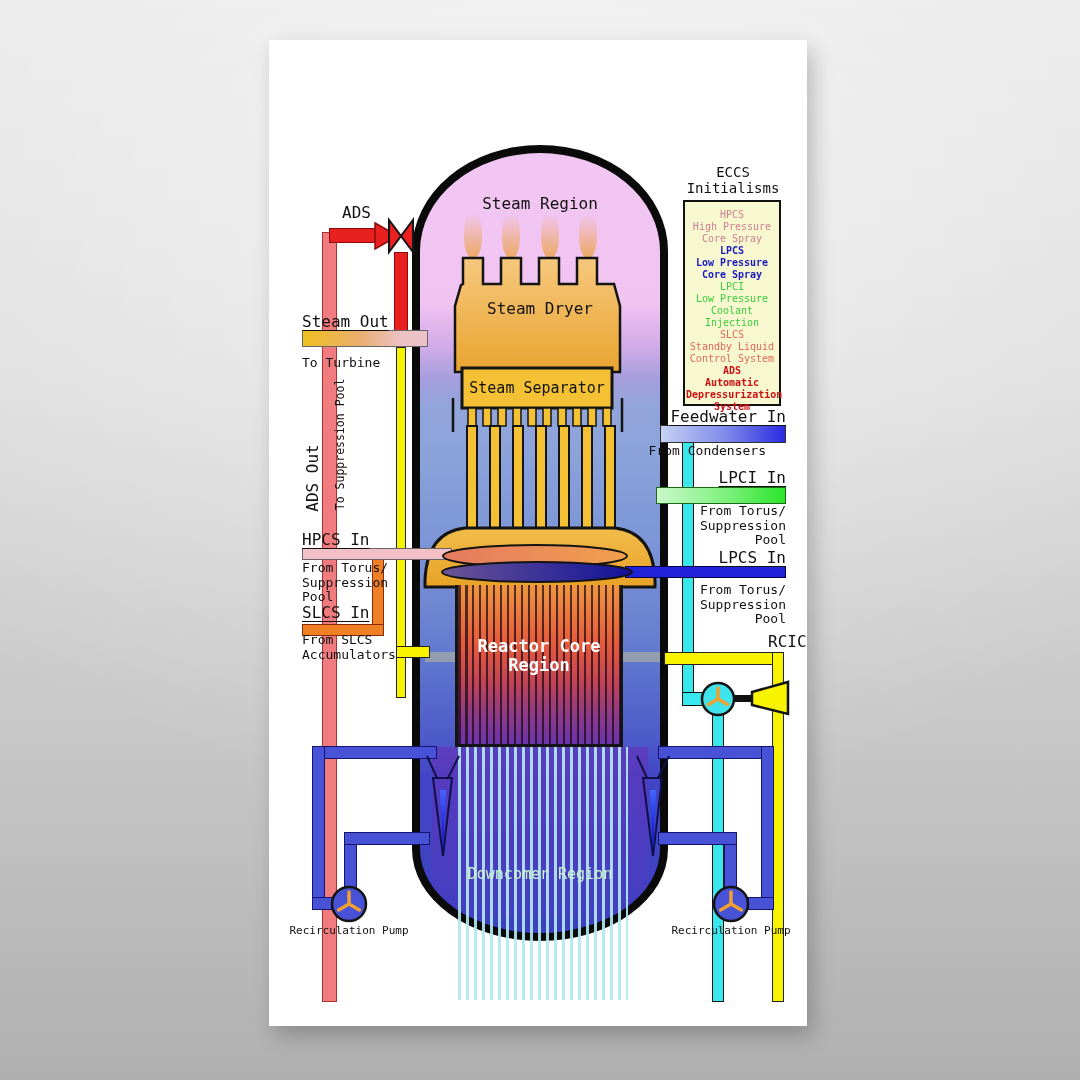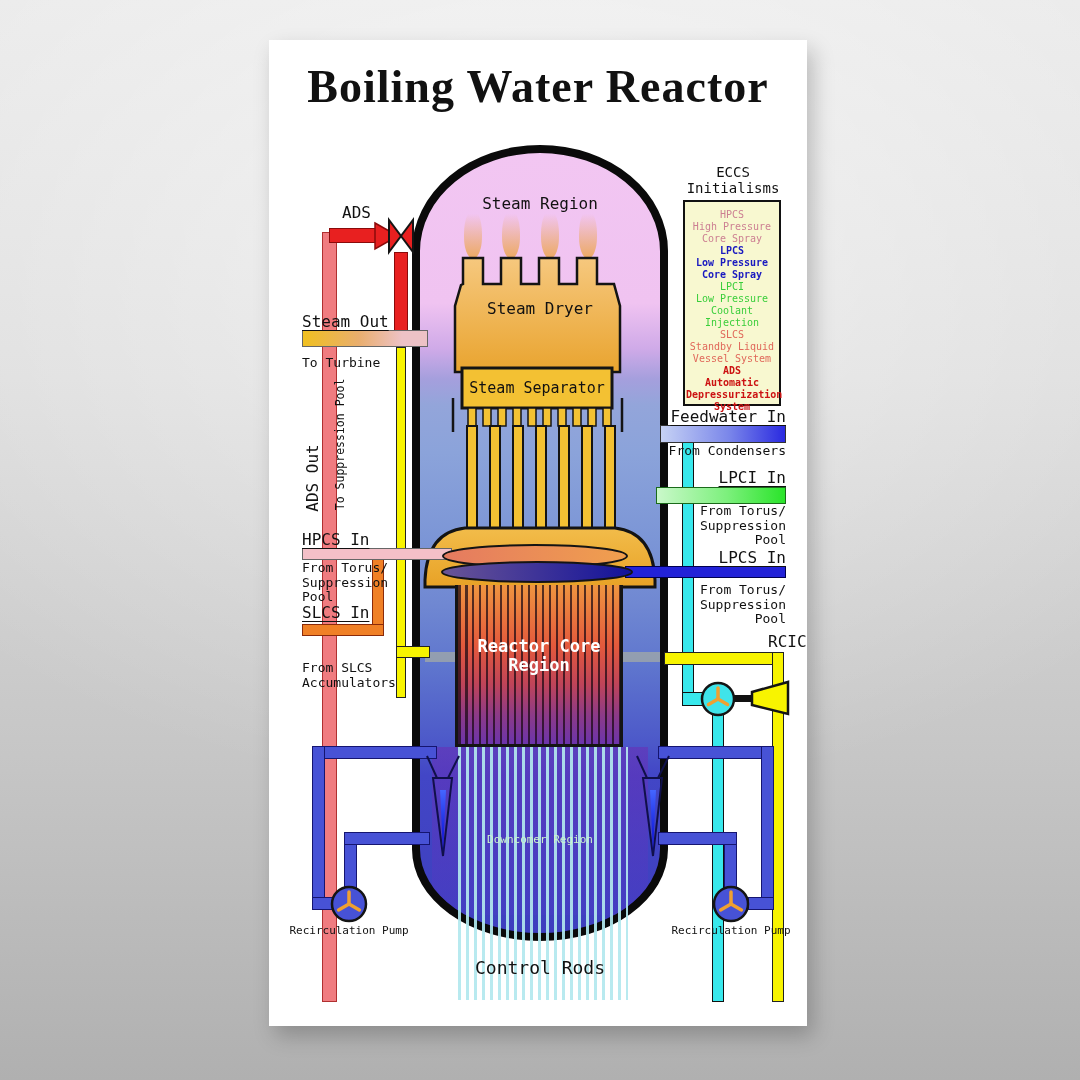--- a/index.html
+++ b/index.html
@@ -59,21 +59,20 @@
   .eccs-e .ab{display:block;}
   .bold{font-weight:bold;}
   svg{position:absolute;left:0;top:0;}
 </style>
 </head>
 <body>
 
 <div class="stage">
   <div class="poster">
 
-    <div class="abs title">Boiling Water Reactor</div>
 
     <div class="abs vessel">
       <div class="purple-band"></div>
       <div class="steam-trace" style="left:5px;width:32px;"></div>
       <div class="steam-trace" style="left:202px;width:38px;"></div>
     </div>
 
     <div class="abs plume" style="left:195px;top:170px;"></div>
     <div class="abs plume" style="left:233px;top:170px;"></div>
     <div class="abs plume" style="left:272px;top:170px;"></div>
@@ -208,56 +207,55 @@
             <path d="M0,0 L10.4,6"></path>
             <path d="M0,0 L-10.4,6"></path>
         </g>
       </g>
     </svg>
 
     <div class="lbl lg ctr" style="left:143px;top:155px;width:256px;">Steam Region</div>
     <div class="lbl lg ctr" style="left:143px;top:260px;width:256px;">Steam Dryer</div>
     <div class="lbl ctr" style="left:193px;top:340px;width:150px;font-size:15px;">Steam Separator</div>
     <div class="lbl ctr white" style="left:186px;top:597px;width:168px;font-size:17px;"><span>Reactor Core</span><br><span>Region</span></div>
-    <div class="lbl ctr mint" style="left:143px;top:794px;width:256px;font-size:11px;">Downcomer Region</div>
-    <div class="lbl ctr" style="left:143px;top:918px;width:256px;font-size:18px;">Control Rods</div>
+    <div class="lbl ctr mint" style="left:143px;top:826px;width:256px;font-size:15px;">Downcomer Region</div>
 
     <div class="lbl lg" style="left:73px;top:164px;">ADS</div>
     <div class="lbl lg und" style="left:33px;top:273px;">Steam Out</div>
     <div class="lbl md" style="left:33px;top:309px;margin-top:7px;">To Turbine</div>
     <div class="lbl lg ctr rot" style="left:9px;top:429px;width:70px;">ADS Out</div>
     <div class="lbl ctr rot" style="left:-14px;top:398px;width:170px;font-size:11.5px;">To Suppression Pool</div>
     <div class="lbl lg und" style="left:33px;top:491px;">HPCS In</div>
     <div class="lbl md" style="left:33px;top:521px;"><span>From Torus/</span><br><span>Suppression</span><br><span>Pool</span></div>
     <div class="lbl lg und" style="left:33px;top:564px;">SLCS In</div>
-    <div class="lbl md" style="left:33px;top:593px;margin-top:28px;"><span>From SLCS</span><br><span>Accumulators</span></div>
+    <div class="lbl md" style="left:33px;top:593px;"><span>From SLCS</span><br><span>Accumulators</span></div>
     <div class="lbl sm ctr" style="left:20px;top:885px;width:120px;">Recirculation Pump</div>
 
     <div class="lbl lg und rt" style="left:380px;top:368px;width:137px;">Feedwater In</div>
-    <div class="lbl md rt" style="left:380px;top:404px;width:137px;">From Condensers</div>
+    <div class="lbl md rt" style="left:360px;top:404px;width:137px;">From Condensers</div>
     <div class="lbl lg und rt" style="left:380px;top:429px;width:137px;">LPCI In</div>
     <div class="lbl md rt" style="left:380px;top:464px;width:137px;"><span>From Torus/</span><br><span>Suppression</span><br><span>Pool</span></div>
     <div class="lbl lg und rt" style="left:380px;top:509px;width:137px;">LPCS In</div>
     <div class="lbl md rt" style="left:380px;top:543px;width:137px;"><span>From Torus/</span><br><span>Suppression</span><br><span>Pool</span></div>
     <div class="lbl lg" style="left:475px;top:593px;margin-left:24px;">RCIC</div>
     <div class="lbl sm ctr" style="left:402px;top:885px;width:120px;">Recirculation Pump</div>
 
     <div class="lbl eccs-head"><span>ECCS</span><br><span>Initialisms</span></div>
     <div class="abs eccs-box">
       <div class="eccs-e" style="color: rgb(204, 127, 146);">
         <span class="ab">HPCS</span><span>High Pressure</span><br><span>Core Spray</span>
       </div>
       <div class="eccs-e bold" style="color: rgb(26, 26, 192);">
         <span class="ab">LPCS</span><span>Low Pressure</span><br><span>Core Spray</span>
       </div>
       <div class="eccs-e" style="color: rgb(58, 206, 58);">
         <span class="ab">LPCI</span><span>Low Pressure</span><br><span>Coolant Injection</span>
       </div>
       <div class="eccs-e" style="color: rgb(224, 104, 90);">
-        <span class="ab">SLCS</span><span>Standby Liquid</span><br><span>Vessel System</span>
+        <span class="ab">SLCS</span><span>Standby Liquid</span><br><span>Control System</span>
       </div>
       <div class="eccs-e bold" style="color: rgb(204, 18, 18);">
         <span class="ab">ADS</span><span>Automatic</span><br><span>Depressurization</span><br><span>System</span>
       </div>
     </div>
 
   </div>
 </div>
 
 </body></html>

